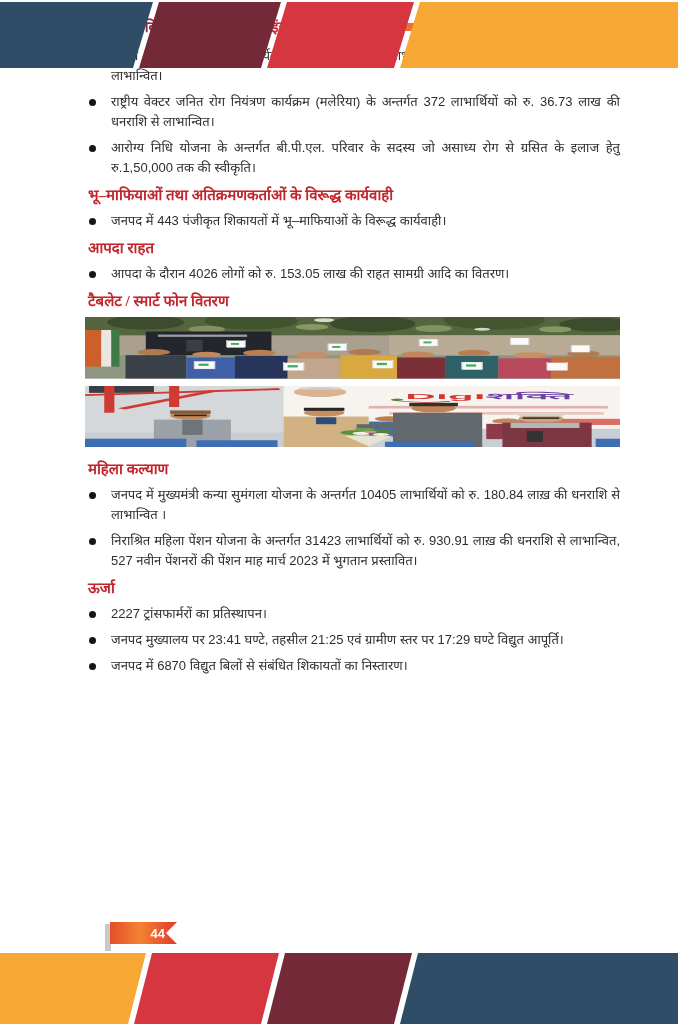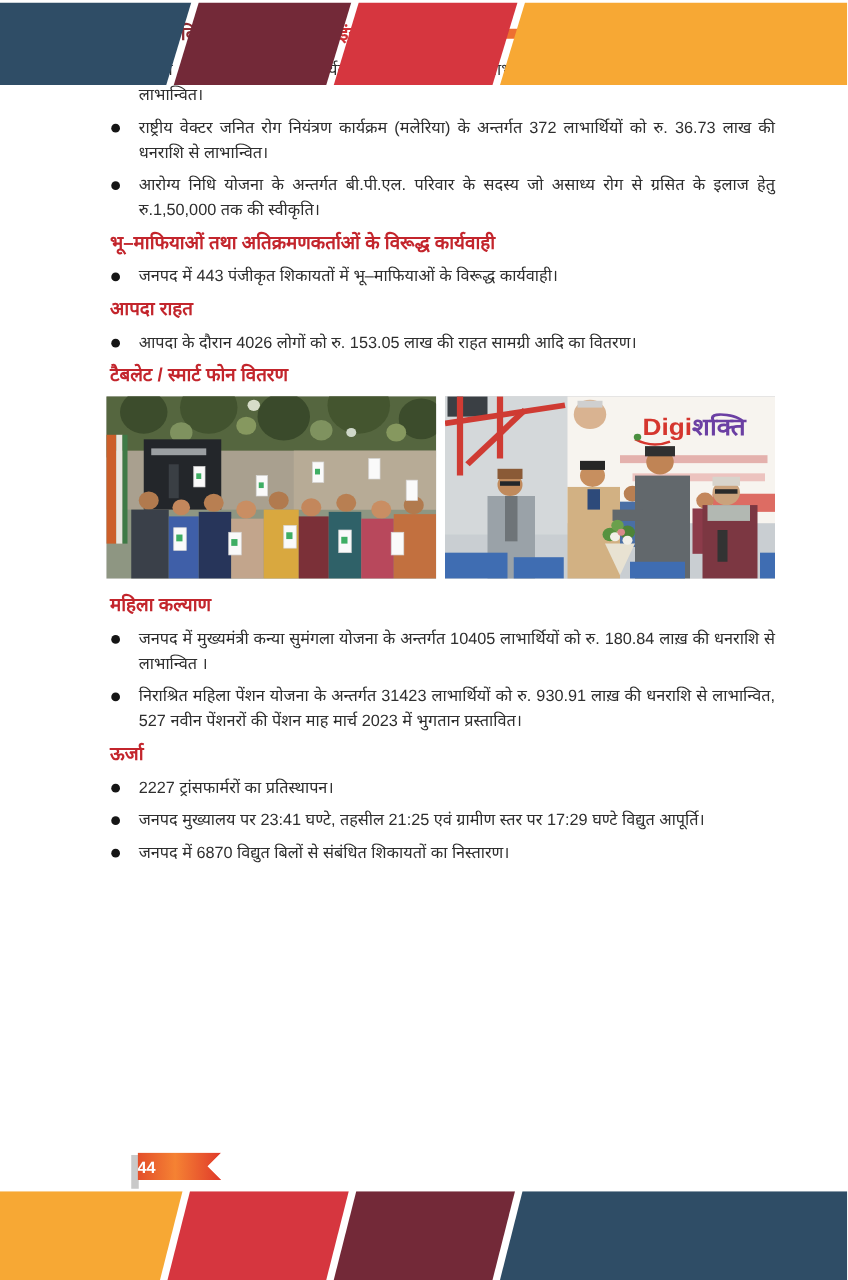--- a/index.html
+++ b/index.html
@@ -13,31 +13,31 @@
   .page-title{font-size:15px;font-weight:bold;margin:0;white-space:nowrap;}
   .t-red{color:#D02F35}
   .t-maroon{color:#8C2B33}
   .t-orange{color:#E2572F}
   .title-bar{flex:1;height:8px;background:#EE6F31;margin-left:14px;margin-top:2px;}
 
   .content{margin:10px 58px 0 88px;color:#2e2e2e;}
   .bullet-item{display:flex;margin:0 0 6px 0;}
   .bullet-dot{width:7px;height:7px;border-radius:50%;background:#151515;margin:7px 15px 0 1px;flex:none;}
   .bullet-text{margin:0;font-size:13px;line-height:20px;text-align:justify;flex:1;}
-  .section-heading{color:#C3252C;font-size:15px;line-height:20px;font-weight:bold;margin:7px 0 6px 0;}
-
-  .photos-row{display:flex;gap:7px;height:146px;margin:2px 0 12px -3px;}
+  .section-heading{color:#C3252C;font-size:15px;line-height:20px;font-weight:bold;margin:7px 0 6px 0;font-family:Liberation Serif, serif;}
+
+  .photos-row{display:flex;gap:7px;height:130px;margin:2px 0 12px -3px;flex-direction:column;}
   .photo{flex:1;margin:0;overflow:hidden;background:#ddd;}
   .photo svg{width:100%;height:100%;display:block;}
 
   .ribbon-fold{position:absolute;left:105px;top:924px;width:6px;height:27px;background:#c9c9c9;}
   .page-ribbon{position:absolute;left:110px;top:922px;width:67px;height:22px;
       background:linear-gradient(90deg,#E34E2A 0%,#F58233 45%,#E03A2B 100%);
       clip-path:polygon(0 0,100% 0,calc(100% - 11px) 50%,100% 100%,0 100%);
-      color:#fff;font-weight:bold;font-size:13px;display:flex;align-items:center;justify-content:flex-start;
+      color:#fff;font-weight:bold;font-size:13px;display:flex;align-items:center;justify-content:flex-end;
       padding-right:12px;box-sizing:border-box;}
 </style>
 </head>
 <body>
 
 <div class="page">
 
   <svg class="band band-top" viewBox="0 0 678 68" preserveAspectRatio="none">
     <polygon points="0,0 153,0 133,68 0,68" fill="#2F4D66"></polygon>
     <polygon points="159,0 281,0 261,68 139,68" fill="#732938"></polygon>

